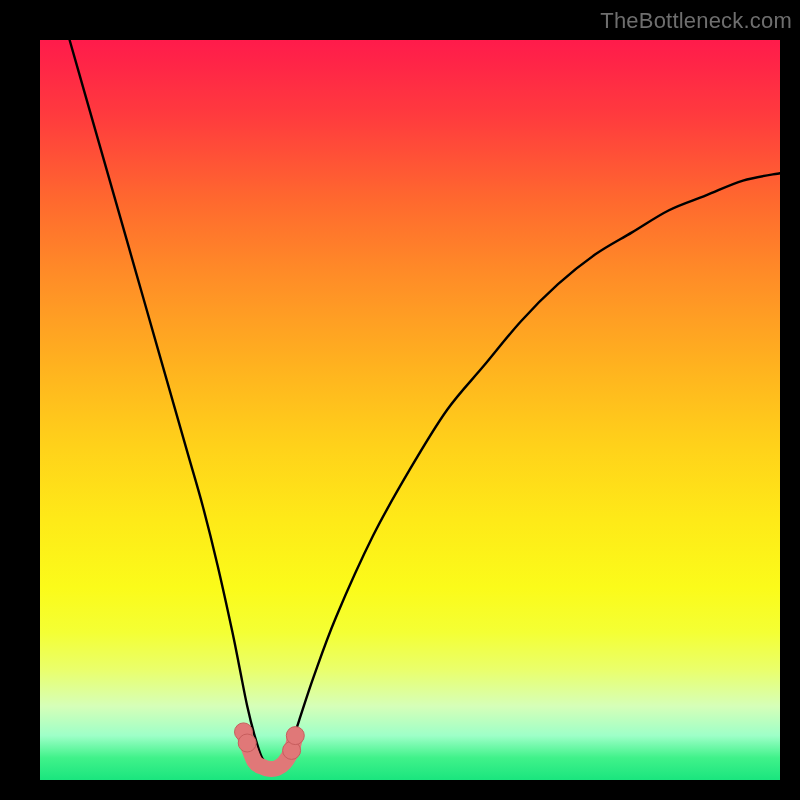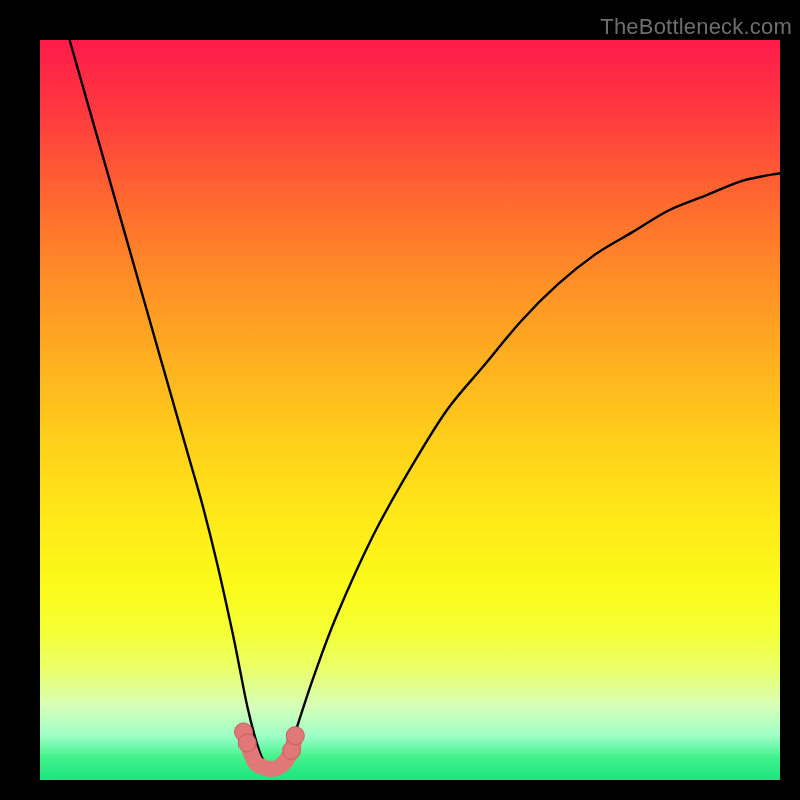--- a/index.html
+++ b/index.html
@@ -37,21 +37,21 @@
       #f4ff34 80%,
       #eaff6a 85%,
       #d6ffb8 90%,
       #9effc8 94%,
       #40f28a 97%,
       #1ae57e 100%
     );
   }
   .watermark {
     position: absolute;
-    top: 14px;
+    top: 8px;
     right: 8px;
     color: #6e6e6e;
     font-size: 22px;
     font-weight: 500;
     letter-spacing: 0.2px;
     user-select: none;
   }
   svg.curve {
     position: absolute;
     left: 0;

